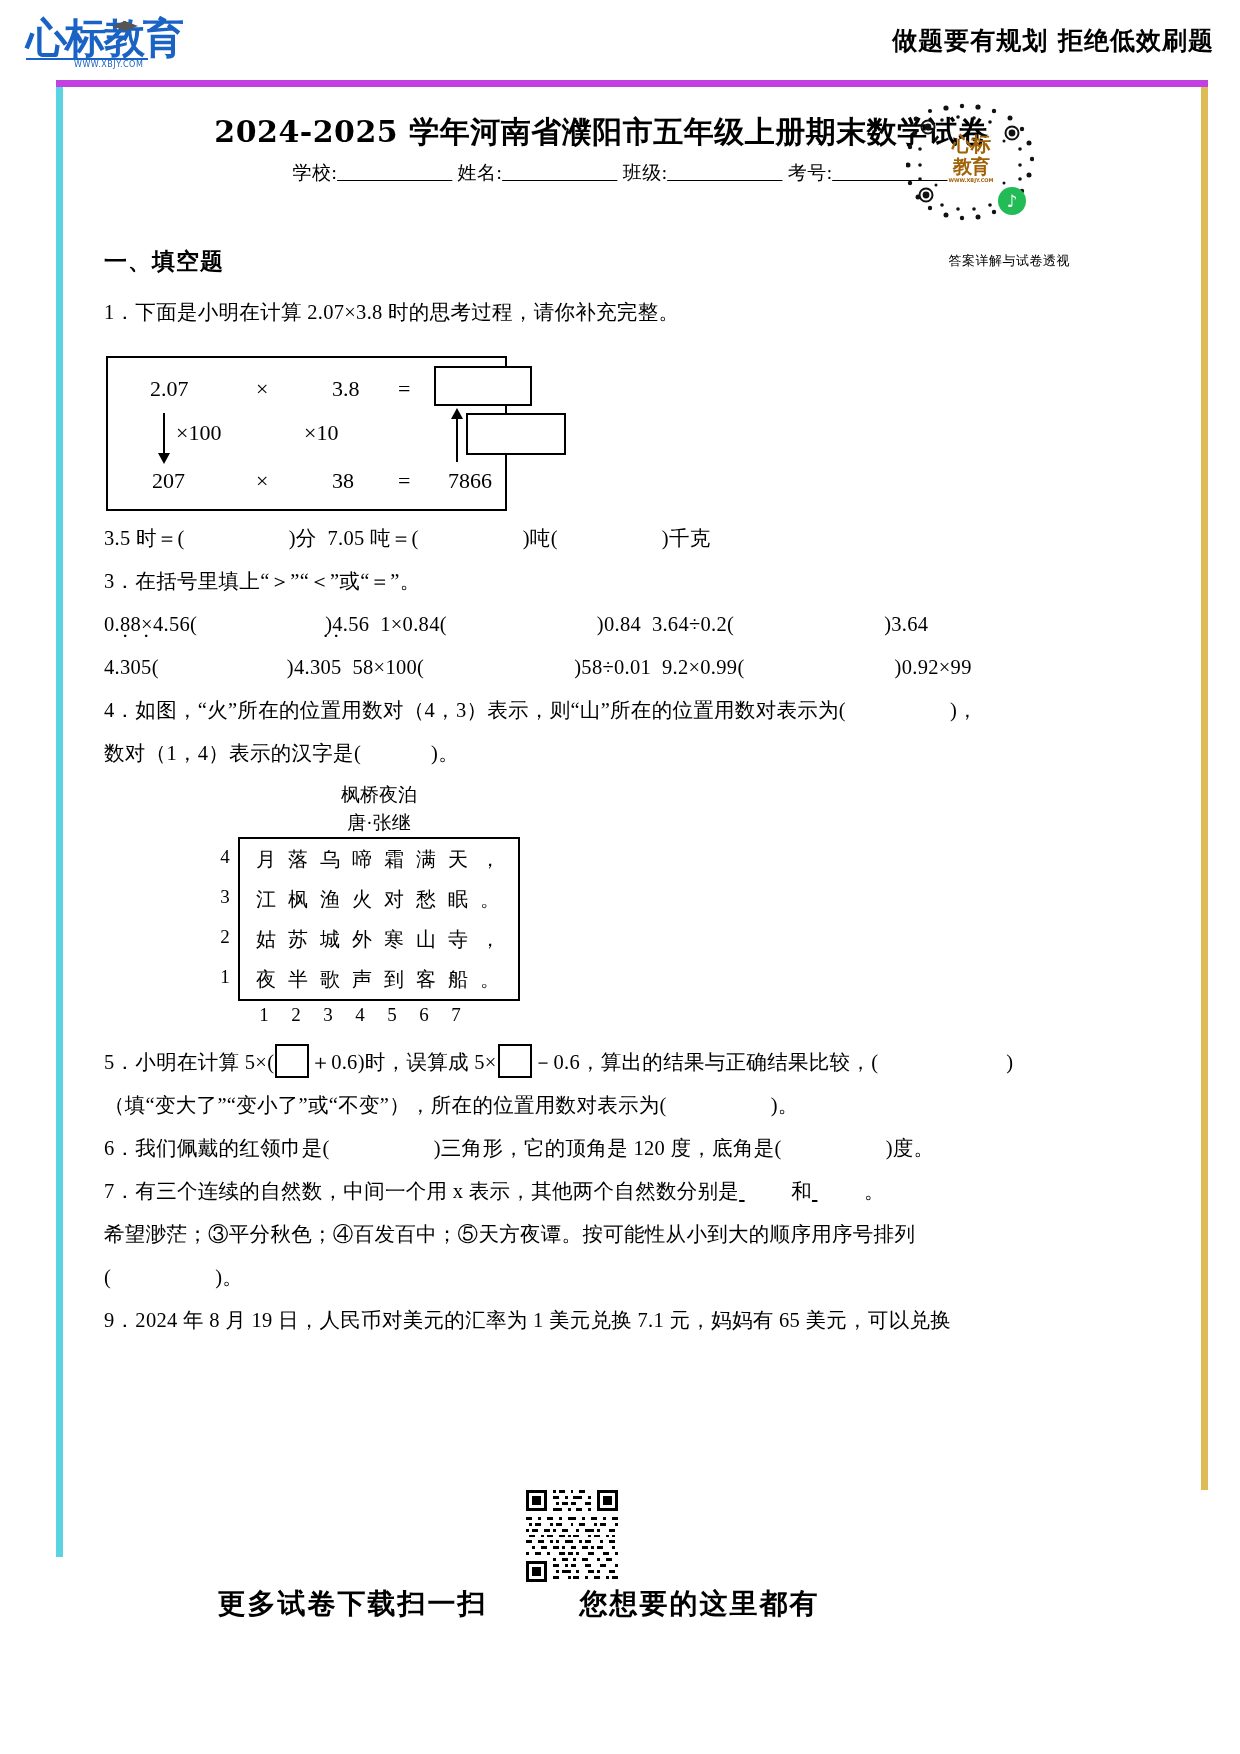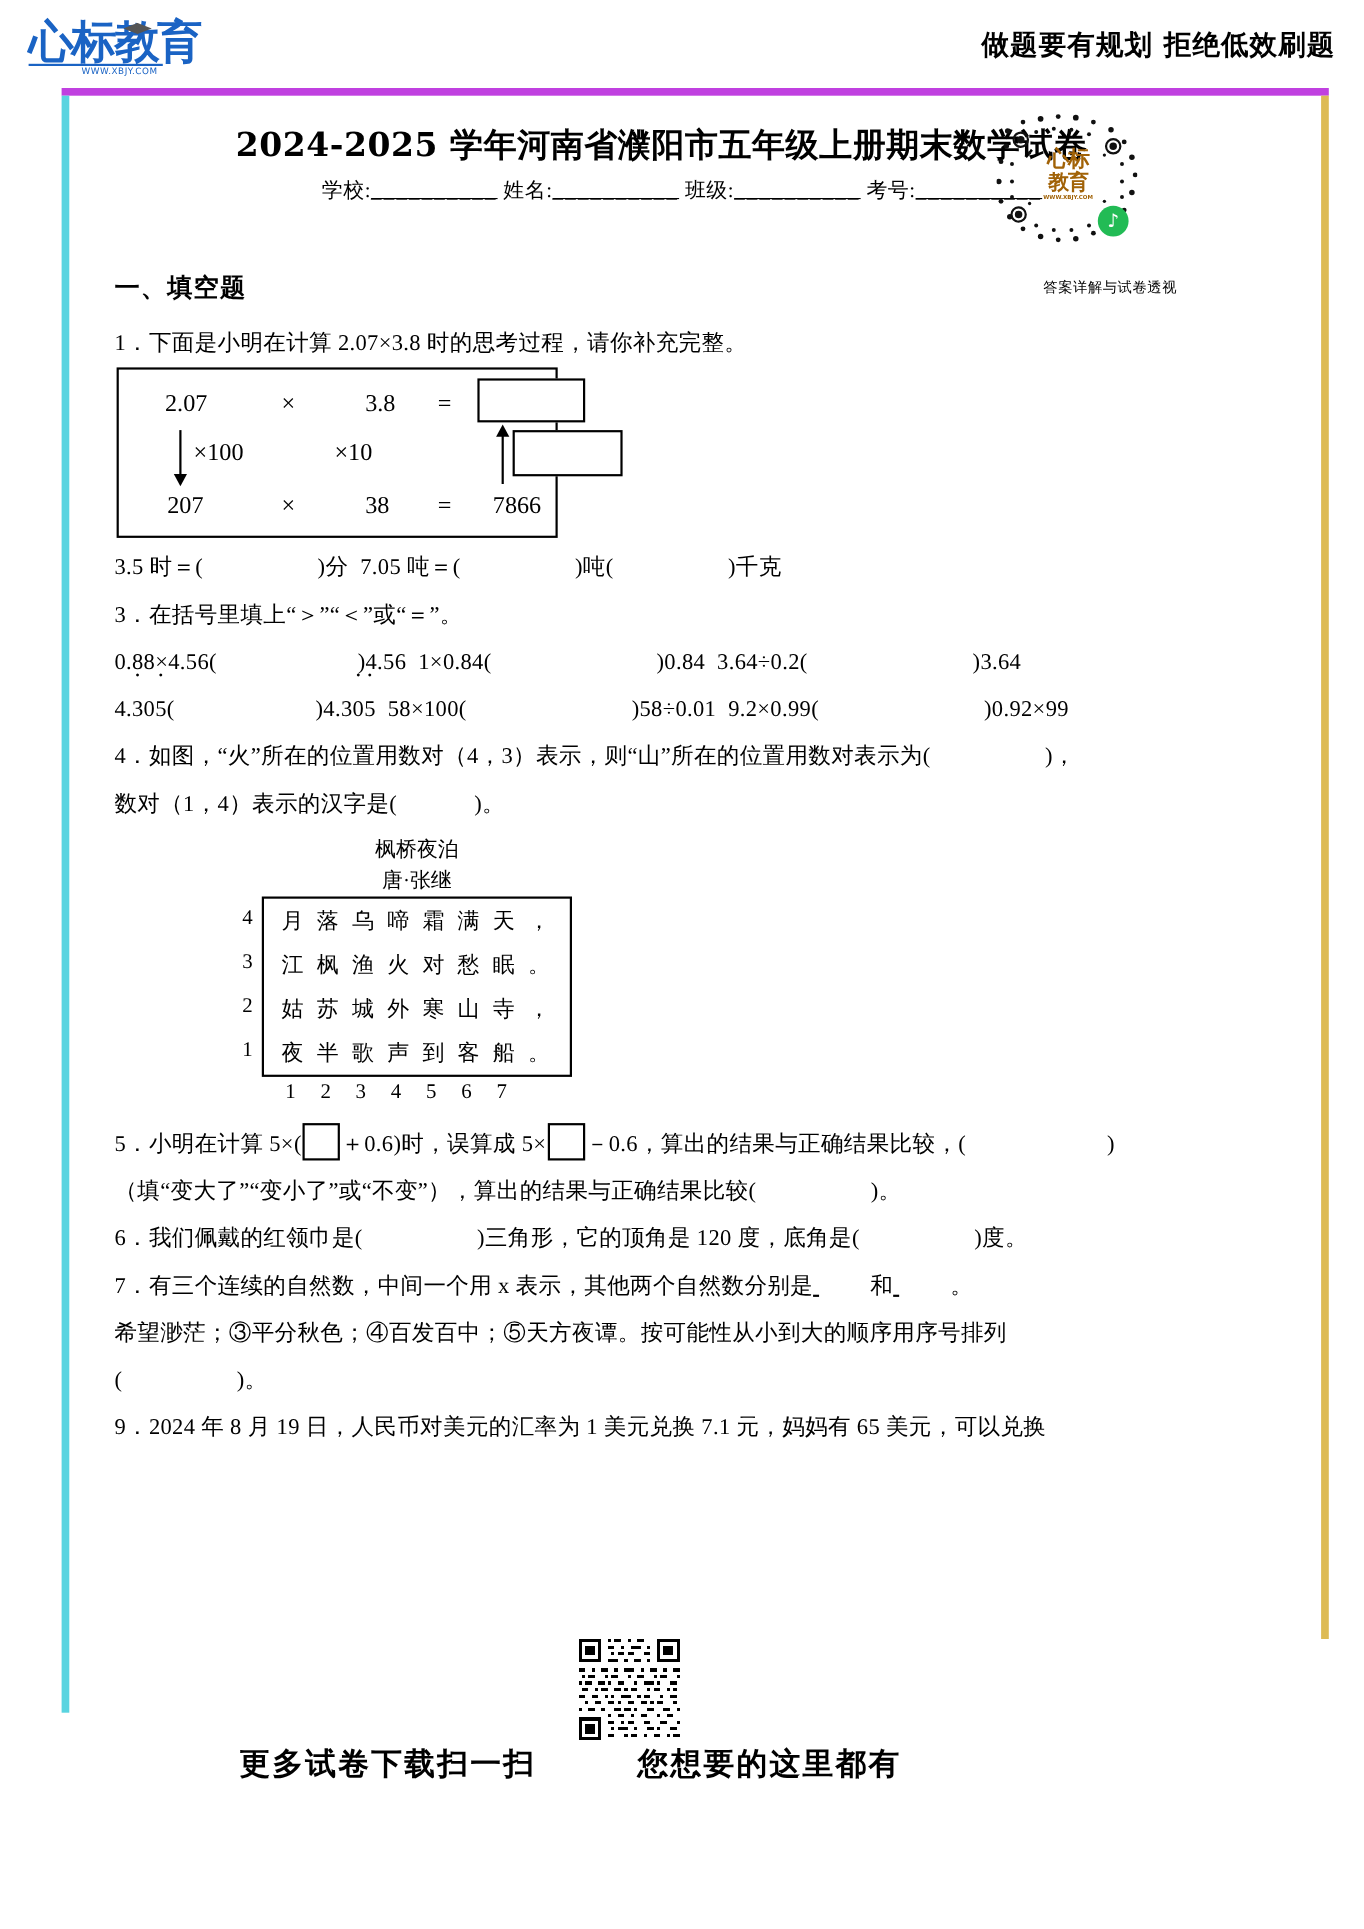--- a/index.html
+++ b/index.html
@@ -117,21 +117,21 @@
   .gap-m { display:inline-block; width:104px; }
   .gap-l { display:inline-block; width:128px; }
   .gap-xl { display:inline-block; width:150px; }
   .ul { text-decoration:underline; display:inline-block; width:52px; }
 
   
   .fig1 {
     position:relative;
     width:401px; height:155px;
     border:2px solid #000;
-    margin:0 0 6px 2px;
+    margin:22px 0 6px 2px;
   }
   .fig1 .row {
     position:absolute; font-size:22px;
   }
   .fig1 .box {
     position:absolute; border:2px solid #000; background:#fff;
   }
   .fig1 .arrow-down, .fig1 .arrow-up {
     position:absolute; width:2px; background:#000;
   }
@@ -391,21 +391,21 @@
         <span>6</span>
         <span>7</span>
       </div>
     </div>
   </div>
 
   <div class="q" style="margin-top:12px;">
     <span>5．小明在计算 5×(</span><span class="sqbox"></span><span>＋0.6)时，误算成 5×</span><span class="sqbox"></span><span>－0.6，算出的结果与正确结果比较，(</span><span class="gap-l"></span><span>)</span>
   </div>
   <div class="q">
-    <span>（填“变大了”“变小了”或“不变”），算出的结果与正确结果比较(</span><span class="gap-m"></span><span>)。</span>
+    <span>（填“变大了”“变小了”或“不变”），所在的位置用数对表示为(</span><span class="gap-m"></span><span>)。</span>
   </div>
 
   <div class="q">
     <span>6．我们佩戴的红领巾是(</span><span class="gap-m"></span><span>)三角形，它的顶角是 120 度，底角是(</span><span class="gap-m"></span><span>)度。</span>
   </div>
 
   <div class="q">
     <span>7．有三个连续的自然数，中间一个用 x 表示，其他两个自然数分别是</span><span class="ul">&nbsp;</span><span>和</span><span class="ul">&nbsp;</span><span>。</span>
   </div>
 

